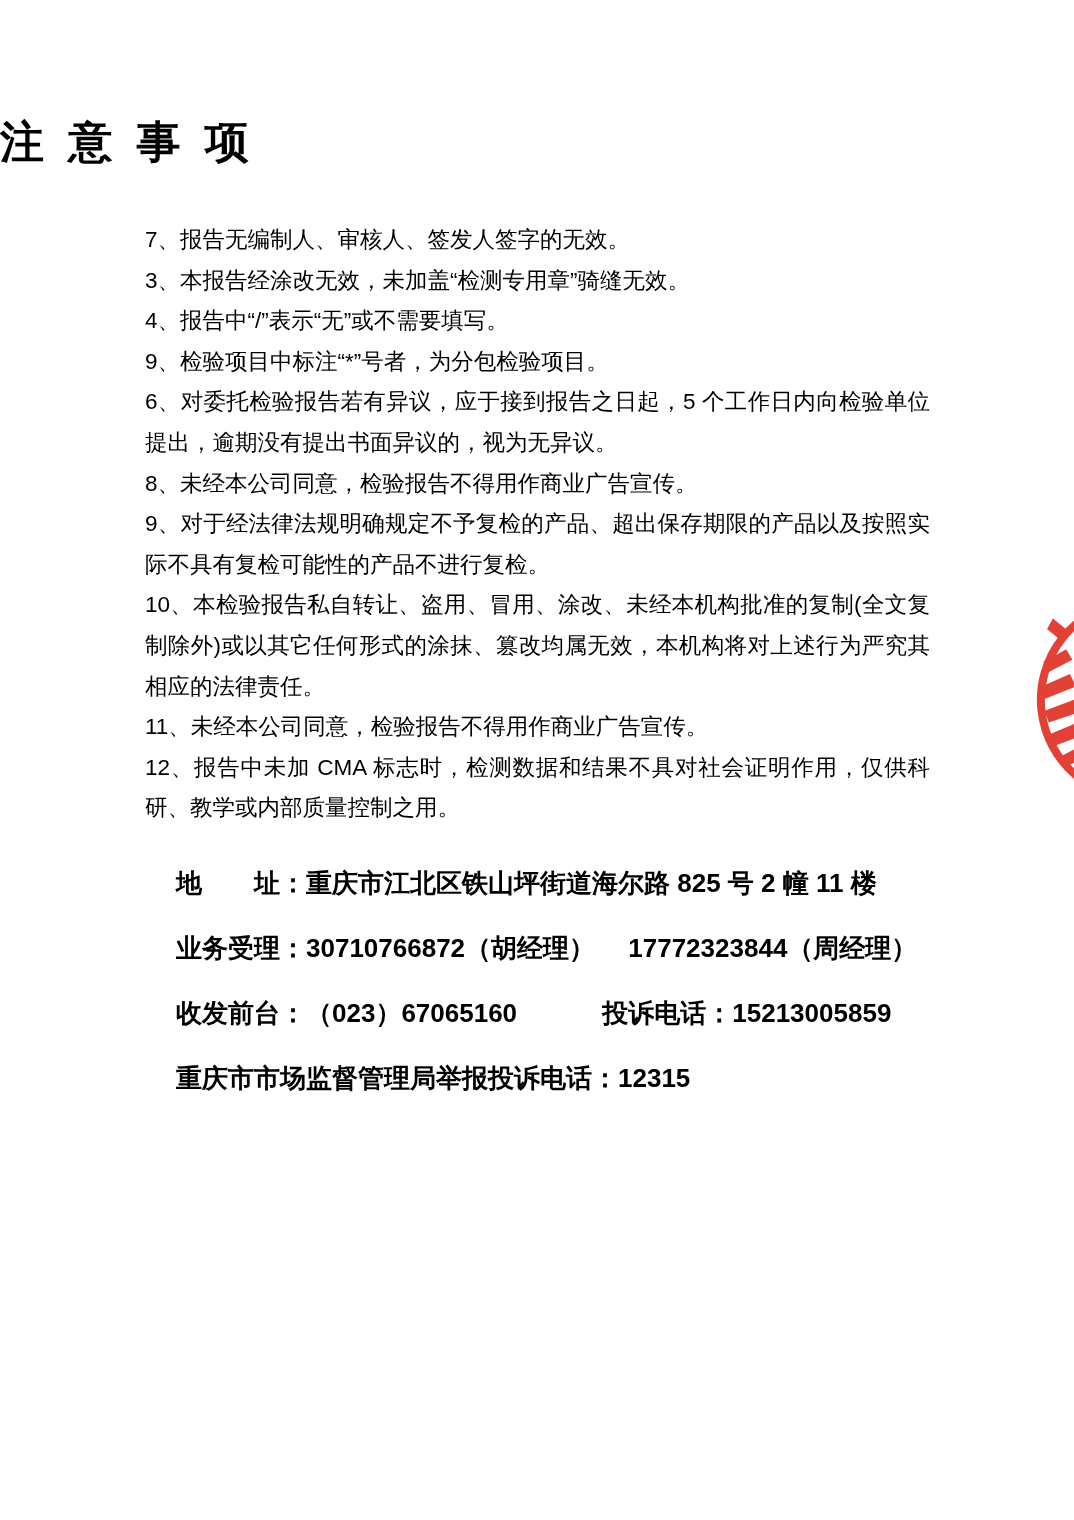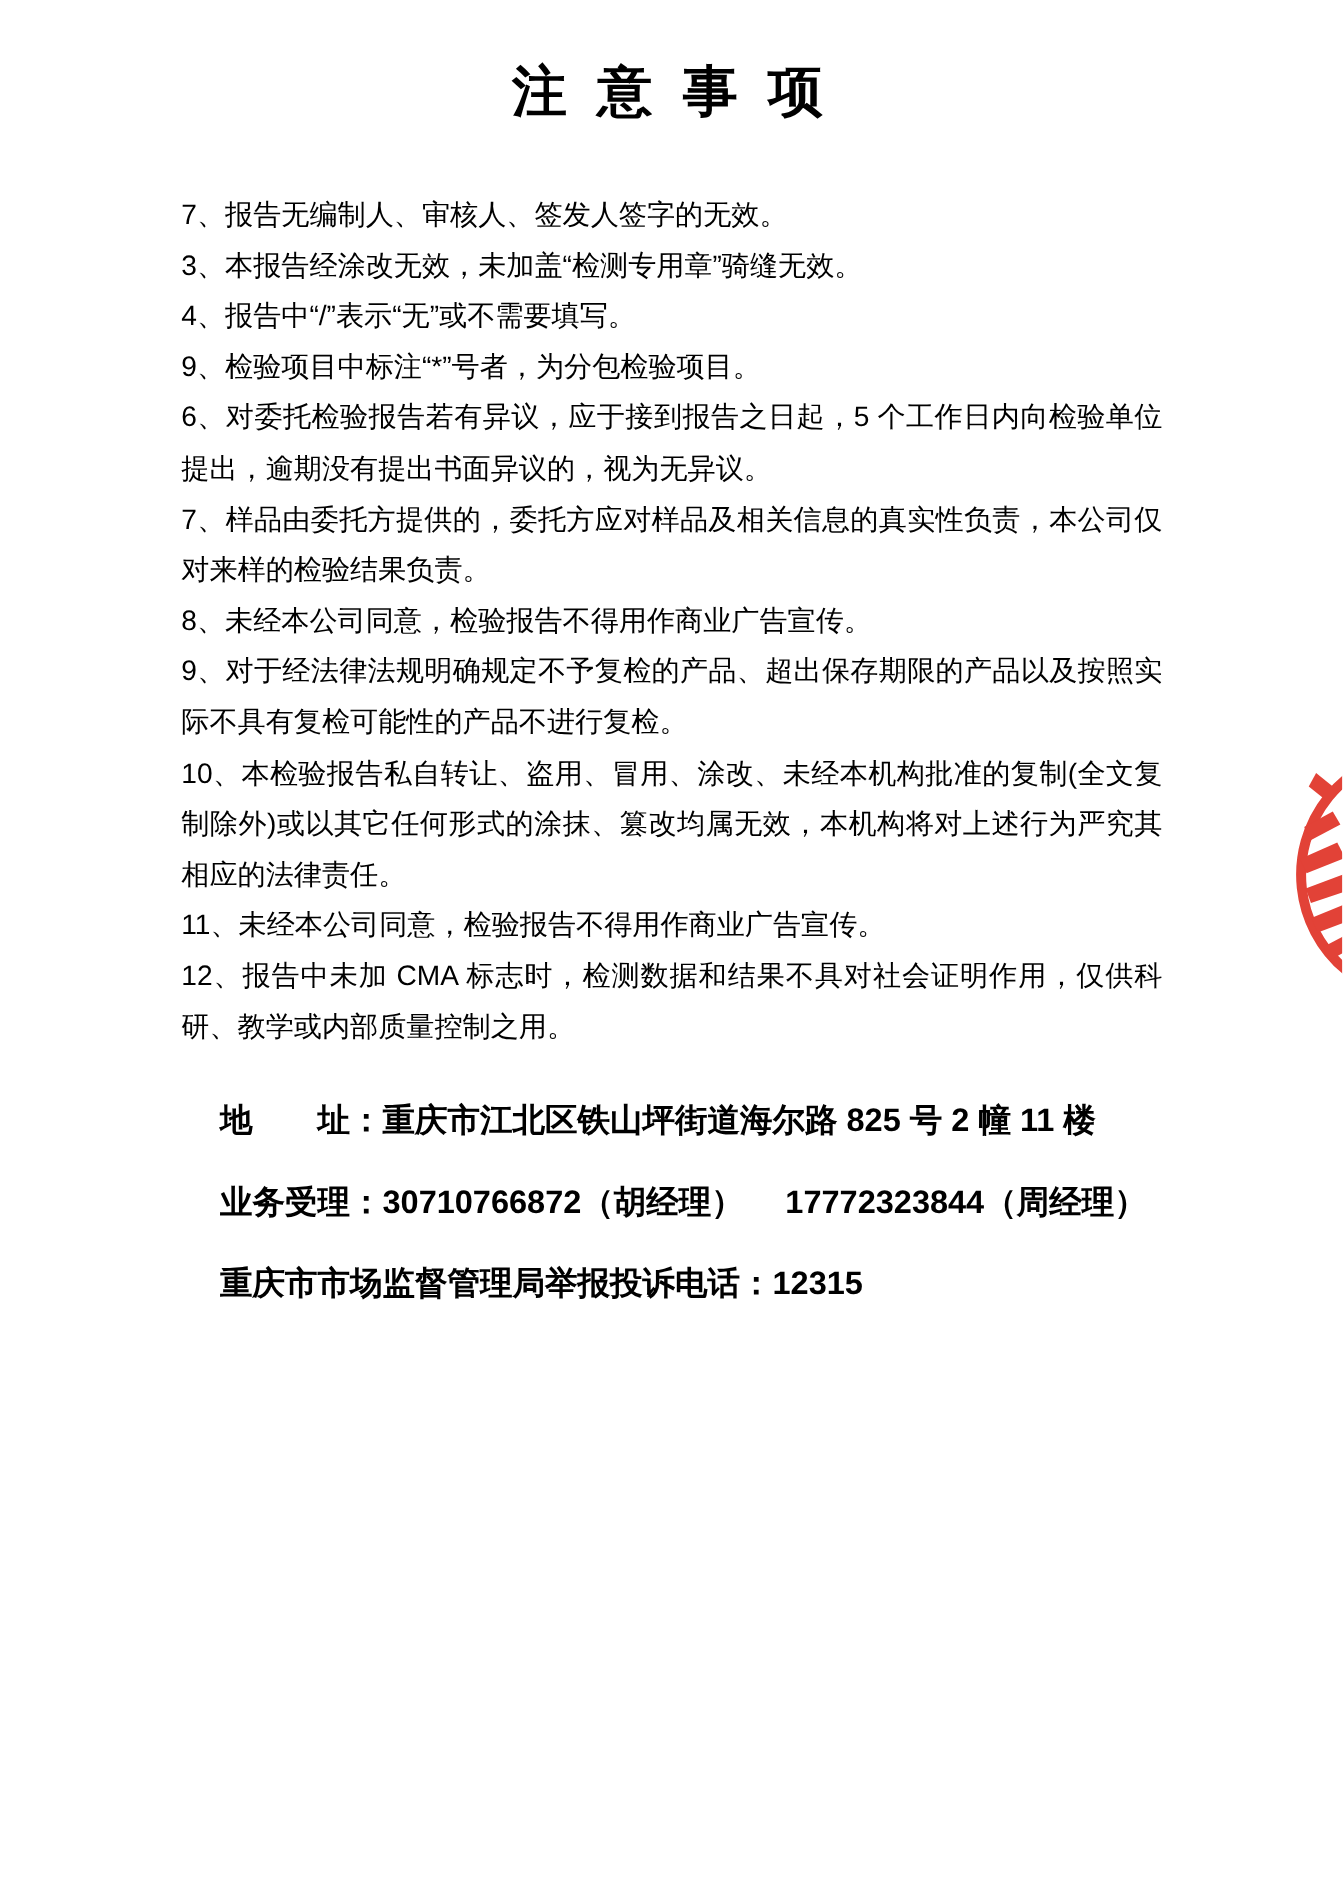--- a/index.html
+++ b/index.html
@@ -11,22 +11,22 @@
     position: relative;
     width: 1074px;
     height: 1520px;
     background: #ffffff;
     overflow: hidden;
     color: #000000;
     font-family: "Liberation Sans", "DejaVu Sans", sans-serif;
   }
   .title {
     margin: 0;
-    padding-top: 48px;
-    text-align: center;
+    padding-top: 116px;
+    text-align: left;
     font-size: 44px;
     font-weight: 700;
     letter-spacing: 6px;
     line-height: 52px;
     color: #000000;
   }
   .notices {
     margin: 52px 144px 0 145px;
     font-size: 22.5px;
     line-height: 40.6px;
@@ -69,31 +69,31 @@
 <div class="page">
 
   <h1 class="title">注 意 事 项</h1>
 
   <div class="notices">
     <p>7、报告无编制人、审核人、签发人签字的无效。</p>
     <p>3、本报告经涂改无效，未加盖“检测专用章”骑缝无效。</p>
     <p>4、报告中“/”表示“无”或不需要填写。</p>
     <p>9、检验项目中标注“*”号者，为分包检验项目。</p>
     <p>6、对委托检验报告若有异议，应于接到报告之日起，5 个工作日内向检验单位提出，逾期没有提出书面异议的，视为无异议。</p>
-    <p>7、样品由委托方提供的，委托方应对样品及相关信息的真实性负责，本公司仅对来样的检验结果负责。</p>
     <p>8、未经本公司同意，检验报告不得用作商业广告宣传。</p>
     <p>9、对于经法律法规明确规定不予复检的产品、超出保存期限的产品以及按照实际不具有复检可能性的产品不进行复检。</p>
     <p>10、本检验报告私自转让、盗用、冒用、涂改、未经本机构批准的复制(全文复制除外)或以其它任何形式的涂抹、篡改均属无效，本机构将对上述行为严究其相应的法律责任。</p>
     <p>11、未经本公司同意，检验报告不得用作商业广告宣传。</p>
     <p>12、报告中未加 CMA 标志时，检测数据和结果不具对社会证明作用，仅供科研、教学或内部质量控制之用。</p>
   </div>
 
   <div class="contact">
     <p>地　　址：重庆市江北区铁山坪街道海尔路 825 号 2 幢 11 楼</p>
     <p>业务受理：30710766872（胡经理）　 17772323844（周经理）</p>
+    <p>收发前台：（023）67065160　　　 投诉电话：15213005859</p>
     <p>重庆市市场监督管理局举报投诉电话：12315</p>
   </div>
 
   <div class="seal">
     <svg width="250" height="216" viewBox="0 0 250 216" xmlns="http://www.w3.org/2000/svg">
       <circle cx="108" cy="106" r="99" fill="none" stroke-width="8" stroke="#e03226"></circle>
       <path d="M30 16 L46 32 L38 41 L23 26 Z" fill="#e03226"></path>
       <path d="M16 58 L40 48 L45 59 L20 69 Z" fill="#e03226"></path>
       <path d="M10 83 L41 73 L46 86 L14 95 Z" fill="#e03226"></path>
       <path d="M12 107 L43 99 L46 112 L15 119 Z" fill="#e03226"></path>

